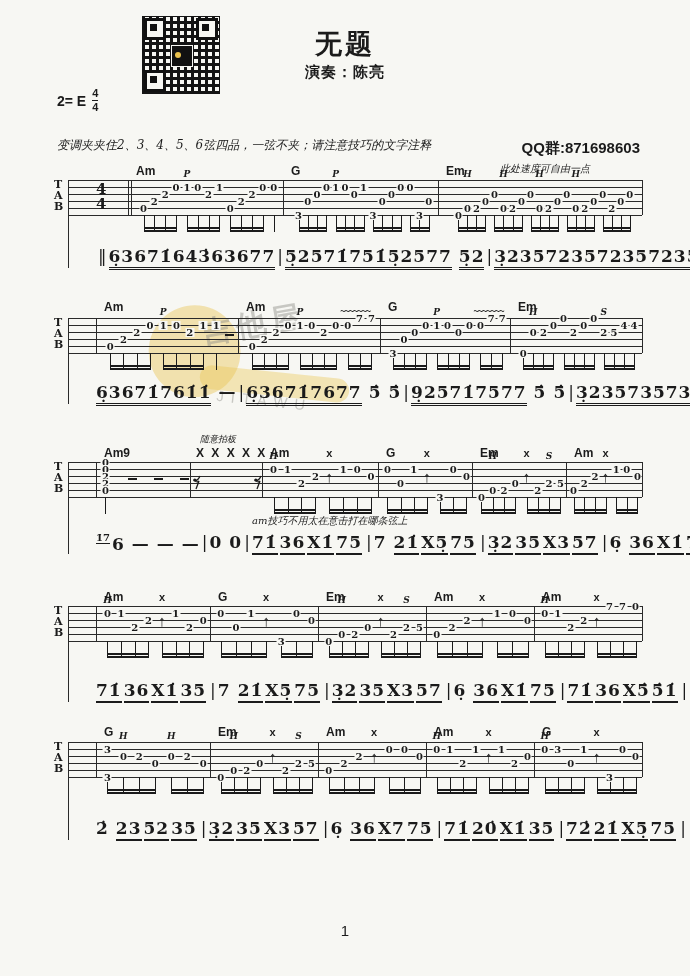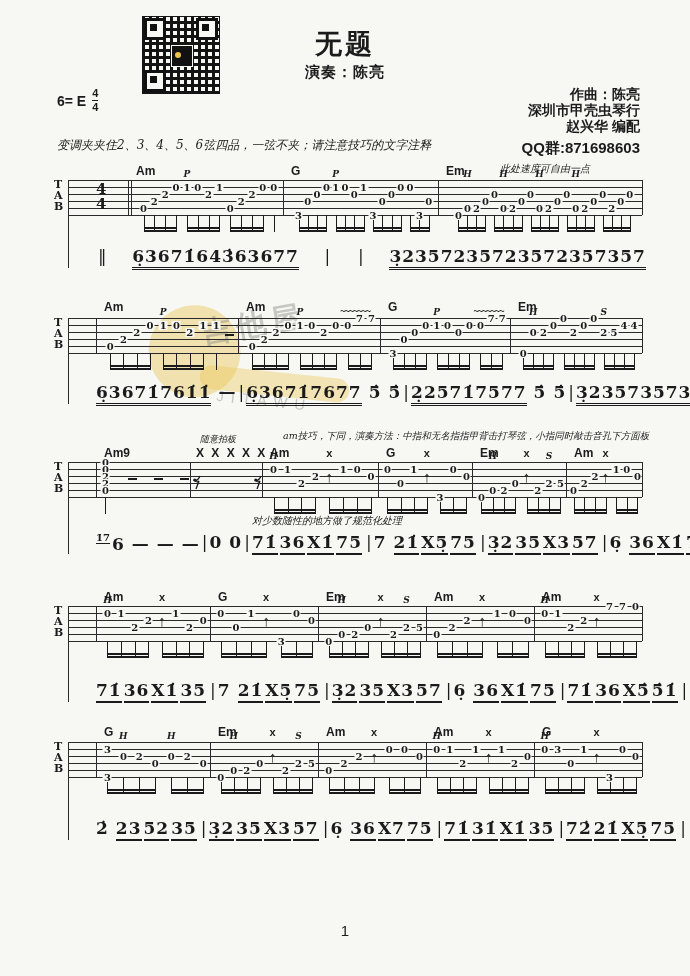--- a/index.html
+++ b/index.html
@@ -92,38 +92,32 @@
       </div>
     <div class="qrlogo">
         <i></i>
       </div>
   </div>
 
   <div class="abs ctr title">无题</div>
   <div class="abs ctr perf">演奏：陈亮</div>
 
   <div class="abs keysig">
-    <span>6= E</span>
+    <span>2= E</span>
     <span class="frac">
       <span>4</span>
       <span>4</span>
     </span>
   </div>
   <div class="abs caponote serif ital">变调夹夹住2、3、4、5、6弦四品，一弦不夹；请注意技巧的文字注释</div>
 
-  <div class="abs rightblock">
-    <div>作曲：陈亮</div>
-    <div>深圳市甲壳虫琴行</div>
-    <div>赵兴华 编配</div>
-  </div>
   <div class="abs qq">QQ群:871698603</div>
   <div class="abs temponote serif ital">此处速度可自由一点</div>
 
-  <div class="abs annx">am技巧，下同，演奏方法：中指和无名指指甲背击打琴弦，小指同时敲击音孔下方面板</div>
-  <div class="abs annx2">对少数随性的地方做了规范化处理</div>
+  <div class="abs annx2">am技巧不用太在意击打在哪条弦上</div>
 
   <div id="score">
       <div class="sline" style="left: 68px; top: 180px; width: 574px;"></div>
       <div class="sline" style="left: 68px; top: 187px; width: 574px;"></div>
       <div class="sline" style="left: 68px; top: 194px; width: 574px;"></div>
       <div class="sline" style="left: 68px; top: 201px; width: 574px;"></div>
       <div class="sline" style="left: 68px; top: 208px; width: 574px;"></div>
       <div class="sline" style="left: 68px; top: 215px; width: 574px;"></div>
       <div class="clefletter" style="left: 54px; top: 178px;">T</div>
       <div class="clefletter" style="left: 54px; top: 189px;">A</div>
@@ -262,20 +256,21 @@
       <div class="stem" style="left: 602.703px; top: 215px; height: 17px;"></div>
       <div class="stem" style="left: 611.722px; top: 215px; height: 17px;"></div>
       <div class="stem" style="left: 620.741px; top: 215px; height: 17px;"></div>
       <div class="stem" style="left: 629.76px; top: 215px; height: 17px;"></div>
       <div class="beam" style="left: 602.703px; top: 227px; width: 27.0568px;"></div>
       <div class="beam" style="left: 602.703px; top: 230px; width: 27.0568px;"></div>
       <div class="jprow" style="top: 246px;">
         <span class="jbar">‖</span>
         <span class="jpm"><span class="jtok jd">6̣3671̇643̇63677</span></span>
         <span class="jbar">|</span>
+        <span class="jpm"><span class="jtok jd">5̣2571̇751̇5̣2577</span><span class="jtok jd jsp">5̣2</span></span>
         <span class="jbar">|</span>
         <span class="jpm"><span class="jtok jd">3̣2357235723572357357</span></span>
       </div>
       <div class="sline" style="left: 68px; top: 318px; width: 574px;"></div>
       <div class="sline" style="left: 68px; top: 325px; width: 574px;"></div>
       <div class="sline" style="left: 68px; top: 332px; width: 574px;"></div>
       <div class="sline" style="left: 68px; top: 339px; width: 574px;"></div>
       <div class="sline" style="left: 68px; top: 346px; width: 574px;"></div>
       <div class="sline" style="left: 68px; top: 353px; width: 574px;"></div>
       <div class="clefletter" style="left: 54px; top: 316px;">T</div>
@@ -405,21 +400,21 @@
       <div class="stem" style="left: 613.92px; top: 353px; height: 17px;"></div>
       <div class="stem" style="left: 624px; top: 353px; height: 17px;"></div>
       <div class="stem" style="left: 634.08px; top: 353px; height: 17px;"></div>
       <div class="beam" style="left: 603.84px; top: 365px; width: 30.24px;"></div>
       <div class="beam" style="left: 603.84px; top: 368px; width: 30.24px;"></div>
       <div class="jprow" style="top: 382px;">
         <span class="jpm"><span class="jtok jd">6̣3671̇761̇1̇</span><span class="jtok jsp">—</span></span>
         <span class="jbar">|</span>
         <span class="jpm"><span class="jtok jd">6̣3671̇7677</span><span class="jtok jsp">5̇</span><span class="jtok jsp">5̇</span></span>
         <span class="jbar">|</span>
-        <span class="jpm"><span class="jtok jd">2̣2571̇7577</span><span class="jtok jsp">5̇</span><span class="jtok jsp">5̇</span></span>
+        <span class="jpm"><span class="jtok jd">9̣2571̇7577</span><span class="jtok jsp">5̇</span><span class="jtok jsp">5̇</span></span>
         <span class="jbar">|</span>
         <span class="jpm"><span class="jtok jd">3̣23573573577</span></span>
       </div>
       <div class="sline" style="left: 68px; top: 462px; width: 574px;"></div>
       <div class="sline" style="left: 68px; top: 469px; width: 574px;"></div>
       <div class="sline" style="left: 68px; top: 476px; width: 574px;"></div>
       <div class="sline" style="left: 68px; top: 483px; width: 574px;"></div>
       <div class="sline" style="left: 68px; top: 490px; width: 574px;"></div>
       <div class="sline" style="left: 68px; top: 497px; width: 574px;"></div>
       <div class="clefletter" style="left: 54px; top: 460px;">T</div>
@@ -819,21 +814,21 @@
       <div class="stem" style="left: 635.52px; top: 777px; height: 17px;"></div>
       <div class="beam" style="left: 596.64px; top: 789px; width: 38.88px;"></div>
       <div class="beam" style="left: 596.64px; top: 792px; width: 38.88px;"></div>
       <div class="jprow" style="top: 818px;">
         <span class="jpm"><span class="jtok">2̇</span><span class="jtok js jsp">23</span><span class="jtok js">52</span><span class="jtok js">35</span></span>
         <span class="jbar">|</span>
         <span class="jpm"><span class="jtok js">3̣2</span><span class="jtok js">35</span><span class="jtok js">X3</span><span class="jtok js">57</span></span>
         <span class="jbar">|</span>
         <span class="jpm"><span class="jtok">6̣</span><span class="jtok js jsp">36</span><span class="jtok js">X7</span><span class="jtok js">75</span></span>
         <span class="jbar">|</span>
-        <span class="jpm"><span class="jtok js">71̇</span><span class="jtok js">31̇</span><span class="jtok js">X1̇</span><span class="jtok js">35</span></span>
+        <span class="jpm"><span class="jtok js">71̇</span><span class="jtok js">20̇</span><span class="jtok js">X1̇</span><span class="jtok js">35</span></span>
         <span class="jbar">|</span>
         <span class="jpm"><span class="jtok js">72̇</span><span class="jtok js">21̇</span><span class="jtok js">X5̣</span><span class="jtok js">75</span></span>
         <span class="jbar">|</span>
       </div>
     </div>
 
   <div class="abs ctr pagenum">1</div>
 </div>
 
 </body></html>

